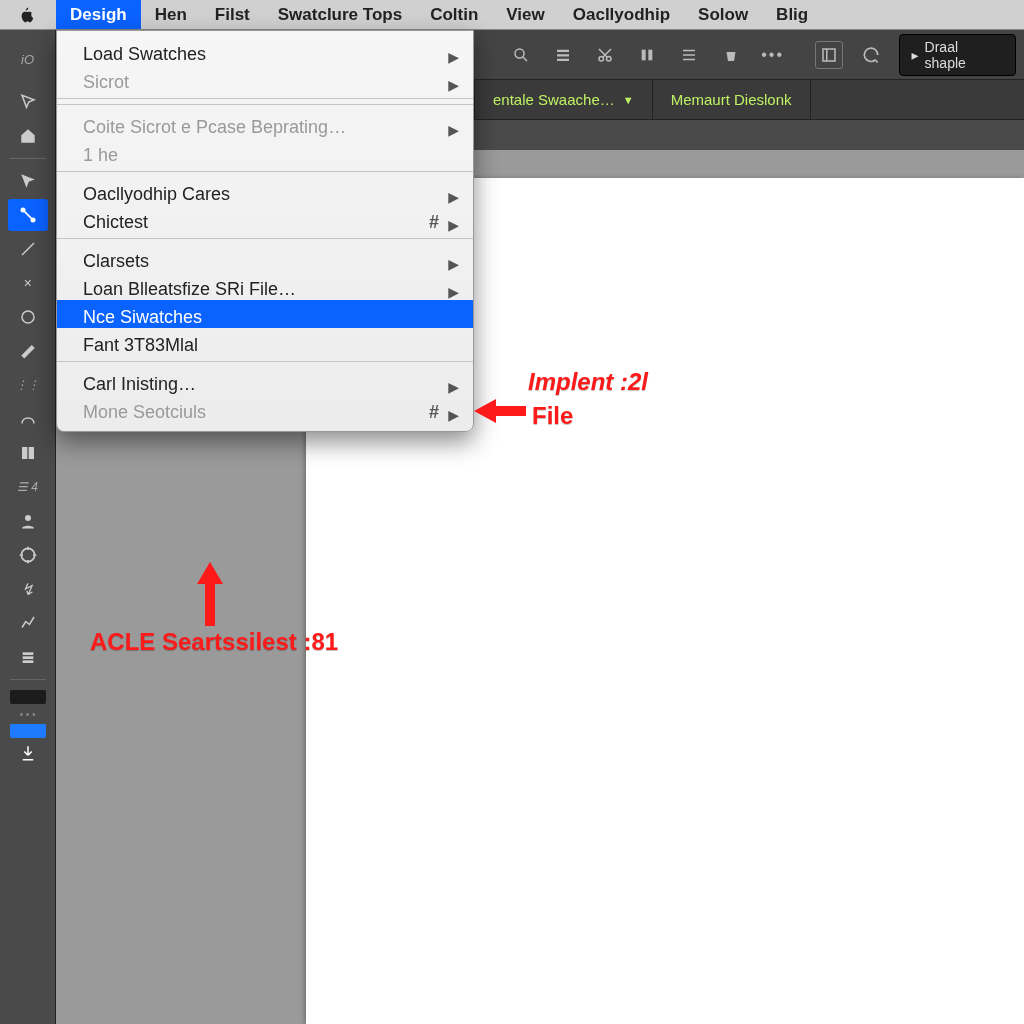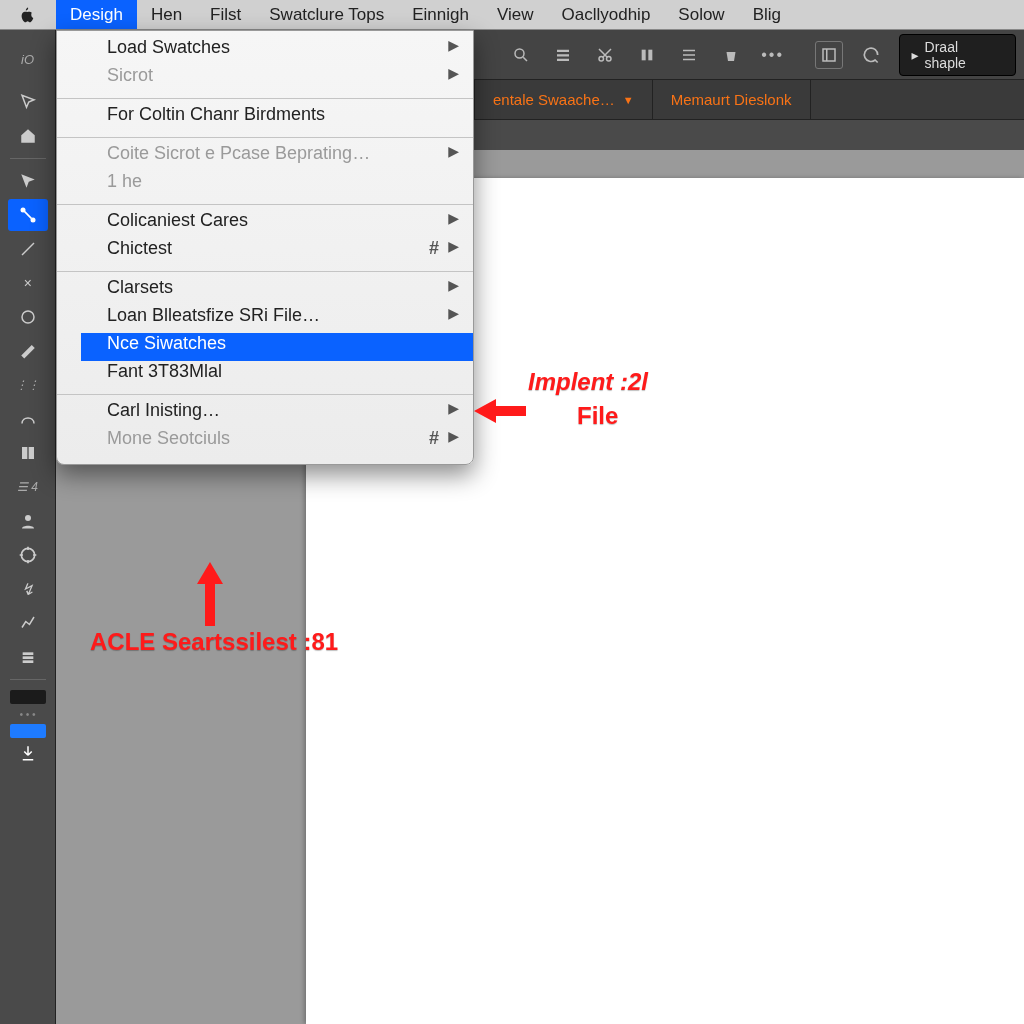--- a/index.html
+++ b/index.html
@@ -1,53 +1,53 @@
 <!DOCTYPE html>
 <html><head>
 <meta charset="utf-8">
 <style>
   * { box-sizing: border-box; margin: 0; padding: 0; font-family: -apple-system, "Helvetica Neue", Arial, sans-serif; }
   html, body { width: 1024px; height: 1024px; overflow: hidden; background: #4a4a4a; }
   
   
   .menubar { height: 30px; background: #d0d0d0; display: flex; align-items: stretch; font-size: 17px; color: #222; border-bottom: 1px solid #888; }
   .menubar .apple { width: 56px; display:flex; align-items:center; justify-content:center; }
-  .menubar .mitem { padding: 0 14px; display:flex; align-items:center; cursor:default; }
+  .menubar .mitem { padding: 0 14px; display:flex; align-items:center; cursor:default;font-weight:bold; }
   .menubar .mitem.active { background:#0a62ff; color:#fff; }
   
   
   .toolbar { height: 50px; background:#444; display:flex; align-items:center; padding:0 8px; gap:14px; border-bottom:1px solid #222; }
   .toolbar .tbtn { width:28px; height:28px; display:flex; align-items:center; justify-content:center; color:#bbb; }
   .toolbar .spacer { flex:1; }
   .toolbar .drawshape { background:#1f1f1f; border:1px solid #000; border-radius:4px; padding:4px 12px; color:#ddd; display:flex; align-items:center; gap:6px; font-size:14px; }
   .toolbar .iconbox { border:1px solid #777; padding:2px 4px; border-radius:3px; }
   
   
-  .tabrow { height:40px; background:#3a3a3a; display:flex; align-items:stretch; font-size:15px; color:#f97316; border-bottom:1px solid #222;}
+  .tabrow { height:40px; background:#3a3a3a; display:flex; align-items:stretch; font-size:15px; color:#bef264; border-bottom:1px solid #222;}
   .tabrow .tab { padding:0 18px; display:flex; align-items:center; border-right:1px solid #222; }
   .tabrow .tab.first { border-left:1px solid #222; }
   .tabrow .tab .dd { margin-left:8px; font-size:11px; }
   
   
   .subhdr { height:30px; background:#525252; border-bottom:1px solid #333; display:flex; align-items:center; padding-left:480px; color:#ccc; font-size:15px;margin-top:31px;}
   
   
   .leftcol { position:absolute; left:0; top:30px; width:56px; bottom:0; background:#4a4a4a; border-right:1px solid #222; display:flex; flex-direction:column; align-items:center; padding-top:4px; gap:2px; }
   .leftcol .tool { width:40px; height:32px; display:flex; align-items:center; justify-content:center; color:#ccc; position:relative;font-style:italic; }
   .leftcol .tool.sel { background:#0a62ff; color:#fff; border-radius:3px; }
   .leftcol .sep { width:36px; height:1px; background:#666; margin:4px 0; }
   .leftcol .swatch { width:36px; height:14px; border-radius:2px; }
   
   
   .stage { position:absolute; left:56px; top:150px; right:0; bottom:0; background:#9a9a9a; }
   .stage .paper { position:absolute; left:250px; top:28px; right:0; bottom:0; background:#fff; box-shadow:-2px 0 4px rgba(0,0,0,.25); }
   
   
   .menu { position:absolute; left:56px; top:30px; width:418px; background:linear-gradient(#f6f6f6,#ececec); border:1px solid #999; border-radius:0 0 8px 8px; box-shadow:0 10px 25px rgba(0,0,0,.45); padding:6px 0 8px; font-size:18px; color:#222; }
-  .menu .row { height:28px; display:flex; align-items:flex-start; padding:0 22px 0 26px; position:relative; cursor:default;margin-left:24px;}
+  .menu .row { height:28px; display:flex; align-items:flex-end; padding:0 22px 0 26px; position:relative; cursor:default;}
   .menu .row.disabled { color:#9a9a9a; }
   .menu .row.hl { background:#0a62ff; color:#fff; }
   .menu .row .arrow { position:absolute; right:14px; font-size:14px; color:#555; }
   .menu .row .hash { position:absolute; right:34px; font-weight:bold; color:#555;}
   .menu .divider { height:1px; background:#c4c4c4; margin:5px 0; }
   
   
   .ann { position:absolute; color:#ff1a1a; font-weight:700; font-size:24px; text-shadow:0 1px 1px rgba(0,0,0,.25); pointer-events:none; }
   .arrow-left { position:absolute; pointer-events:none; }
   .arrow-up   { position:absolute; pointer-events:none; }
@@ -67,21 +67,21 @@
   <div class="mitem">
       <span>Hen</span>
     </div>
   <div class="mitem">
       <span>Filst</span>
     </div>
   <div class="mitem">
       <span>Swatclure Tops</span>
     </div>
   <div class="mitem">
-      <span>Einnigh</span>
+      <span>Coltin</span>
     </div>
   <div class="mitem">
       <span>View</span>
     </div>
   <div class="mitem">
       <span>Oacllyodhip</span>
     </div>
   <div class="mitem">
       <span>Solow</span>
     </div>
@@ -263,36 +263,33 @@
   <div class="row">
       <span>Load Swatches</span>
       <span class="arrow">▶</span>
     </div>
   <div class="row disabled">
       <span>Sicrot</span>
       <span class="arrow">▶</span>
     </div>
   <div class="divider"></div>
 
-  <div class="row">
-      <span>For Coltin Chanr Birdments</span>
-    </div>
   <div class="divider"></div>
 
   <div class="row disabled">
       <span>Coite Sicrot e Pcase Beprating…</span>
       <span class="arrow">▶</span>
     </div>
   <div class="row disabled">
       <span>1 he</span>
     </div>
   <div class="divider"></div>
 
   <div class="row">
-      <span>Colicaniest Cares</span>
+      <span>Oacllyodhip Cares</span>
       <span class="arrow">▶</span>
     </div>
   <div class="row">
       <span>Chictest</span>
       <span class="hash">#</span>
       <span class="arrow">▶</span>
     </div>
   <div class="divider"></div>
 
   <div class="row">
@@ -316,21 +313,21 @@
       <span class="arrow">▶</span>
     </div>
   <div class="row disabled">
       <span>Mone Seotciuls</span>
       <span class="hash">#</span>
       <span class="arrow">▶</span>
     </div>
 </div>
 
 <div class="ann" style="left:528px; top:368px;font-style:italic;"><span>Implent :2l</span></div>
-<div class="ann" style="left:532px; top:402px;margin-left:45px;"><span>File</span></div>
+<div class="ann" style="left:532px; top:402px;"><span>File</span></div>
 <svg class="arrow-left" style="left:474px; top:396px;" width="52" height="30">
   <polygon points="0,15 22,3 22,10 52,10 52,20 22,20 22,27" fill="#ff1a1a"></polygon>
 </svg>
 
 <div class="ann" style="left:90px; top:628px;"><span>ACLE Seartssilest :81</span></div>
 <svg class="arrow-up" style="left:195px; top:562px;" width="30" height="64">
   <polygon points="15,0 28,22 20,22 20,64 10,64 10,22 2,22" fill="#ff1a1a"></polygon>
 </svg>
 
 </body></html>

